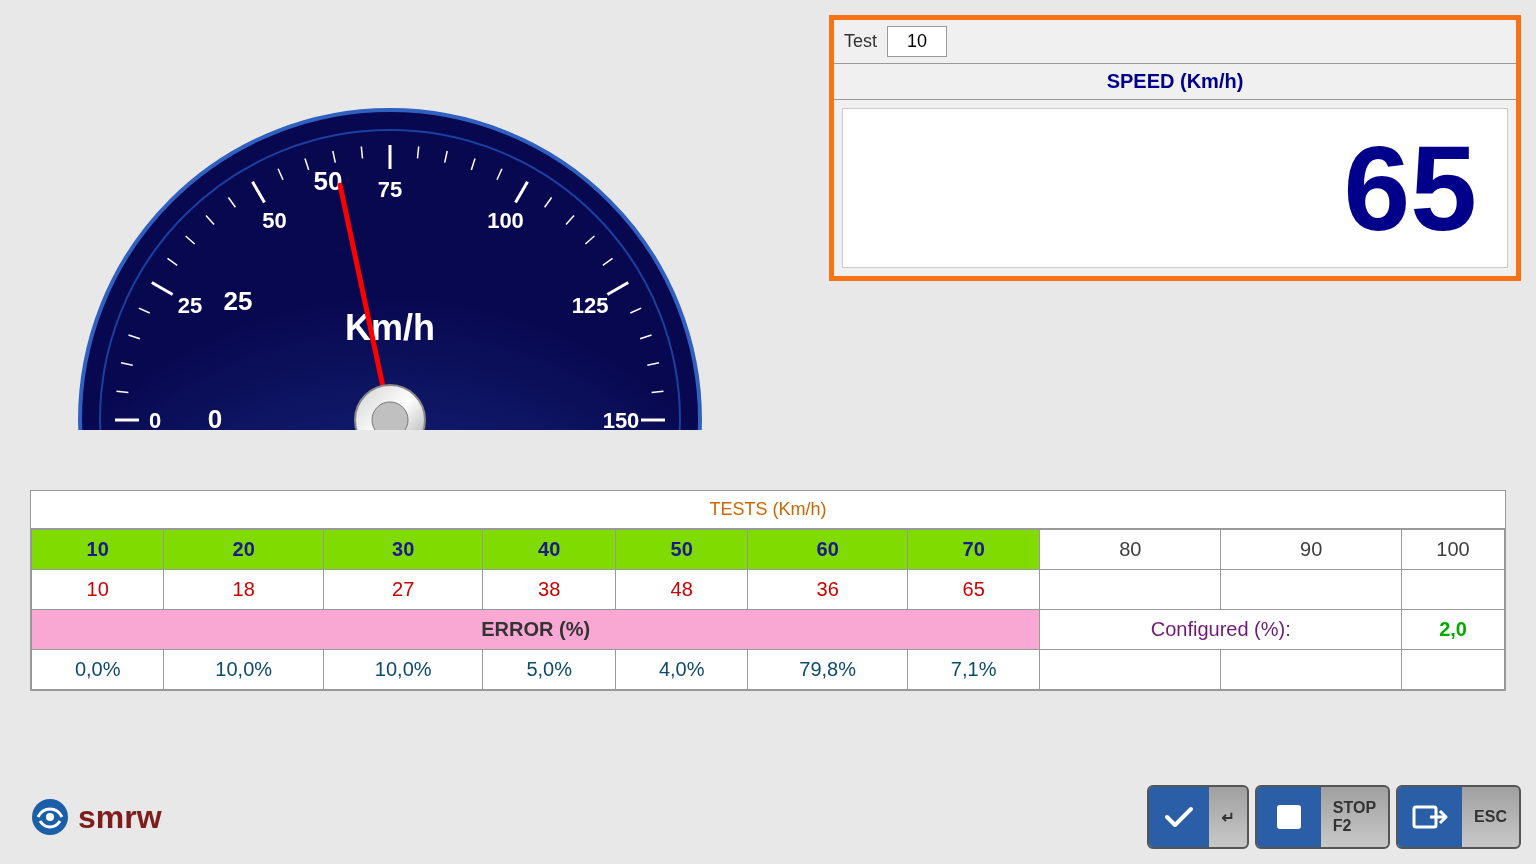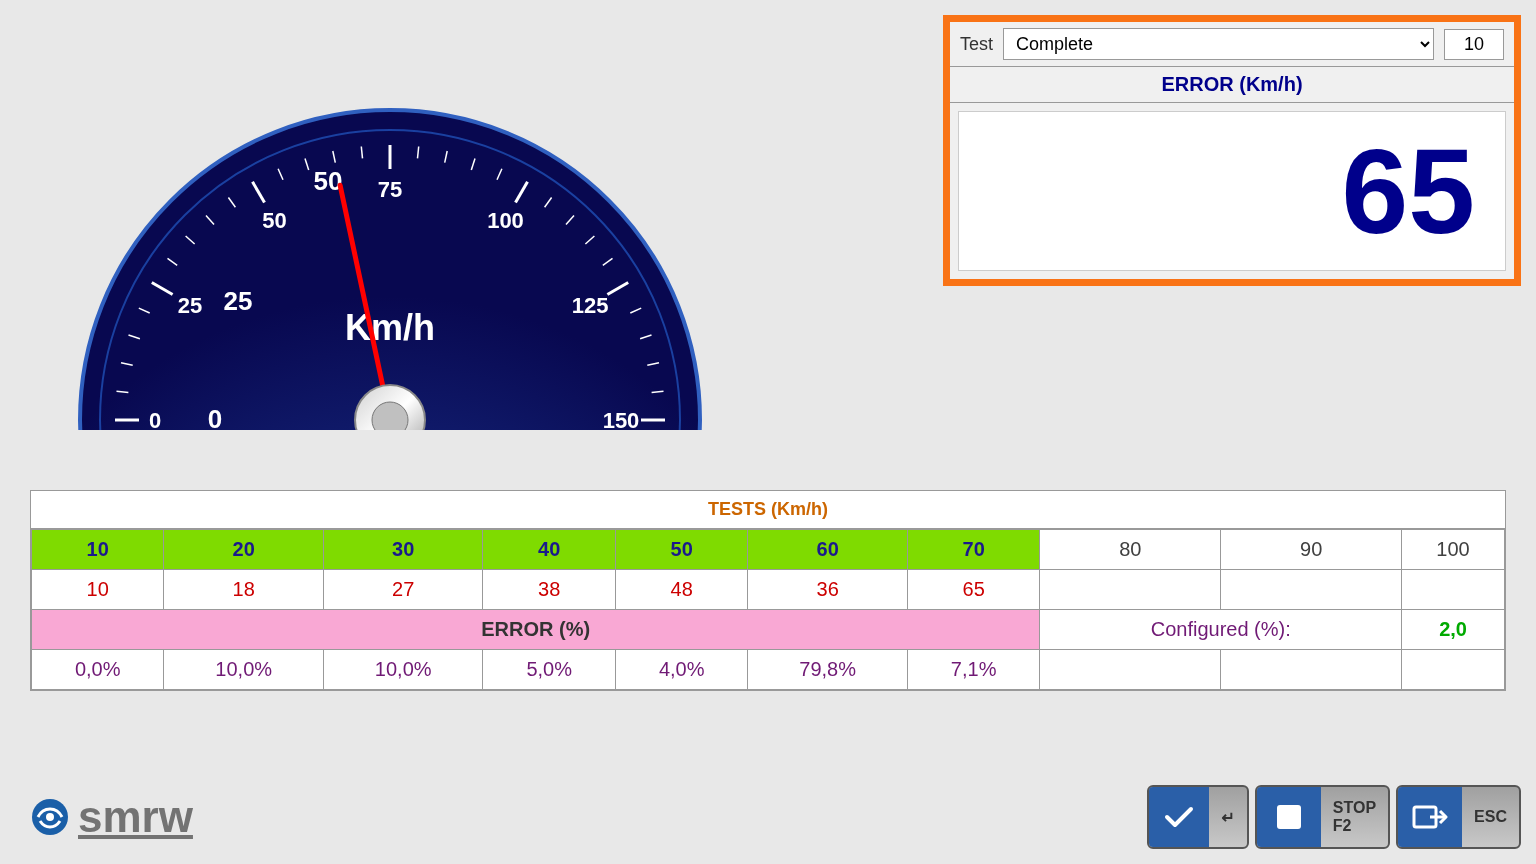--- a/index.html
+++ b/index.html
@@ -10,22 +10,22 @@
       height: 864px;
       overflow: hidden;
       position: relative;
     }
 
     
     .top-right-panel {
       position: absolute;
       top: 15px;
       right: 15px;
-      width: 578px;
-      border: 7px solid #f97316;
+      width: 692px;
+      border: 5px solid #f97316;
       background: #f0f0f0;
     }
     .test-row {
       display: flex;
       align-items: center;
       padding: 6px 10px;
       border-bottom: 1px solid #999;
       gap: 10px;
     }
     .test-label {
@@ -90,21 +90,21 @@
       right: 30px;
     }
     .table-wrapper {
       border: 1px solid #999;
       background: white;
     }
     .table-header {
       text-align: center;
       padding: 8px;
       font-size: 18px;
-      font-weight: bold;
+      font-weight: normal;
       color: #cc6600;
       border-bottom: 1px solid #999;
       background: white;
     }
     .data-table {
       width: 100%;
       border-collapse: collapse;
     }
     .data-table td {
       border: 1px solid #999;
@@ -144,21 +144,21 @@
       color: #701a75;
       padding-right: 8px;
     }
     .configured-value {
       color: #00aa00;
       font-weight: bold;
       font-size: 15px;
     }
     .error-value {
       font-size: 17px;
-      color: #701a75;
+      color: #0c4a6e;
     }
 
     
     .bottom-bar {
       position: absolute;
       bottom: 15px;
       left: 30px;
       right: 15px;
       display: flex;
       align-items: center;
@@ -167,24 +167,23 @@
     .smrw-logo {
       display: flex;
       align-items: center;
       gap: 8px;
     }
     .smrw-icon {
       width: 40px;
       height: 40px;
     }
     .smrw-text {
-      font-size: 44px;
-      font-weight: bold;
-      color: #737373;
-      text-decoration: underline;
+      font-size: 32px;
+      font-weight: bold;
+      color: #7f1d1d;
     }
 
     
     .button-group {
       display: flex;
       gap: 6px;
       align-items: center;
     }
     .btn {
       display: flex;
@@ -216,26 +215,23 @@
       width: 660px;
       height: 470px;
     }
   </style>
 </head>
 <body>
 
 <div class="top-right-panel">
   <div class="test-row">
     <span class="test-label">Test</span>
-    <select class="test-select">
-      <option>Complete</option>
-    </select>
     <div class="test-number">10</div>
   </div>
-  <div class="speed-label-row">ERROR (Km/h)</div>
+  <div class="speed-label-row">SPEED (Km/h)</div>
   <div class="speed-value-box">
     <span class="speed-value">65</span>
   </div>
 </div>
 
 <div class="speedometer-container">
   <svg class="speedo-svg" viewBox="0 0 660 470">
 
     <defs>
       <radialGradient id="bgGrad" cx="50%" cy="100%" r="70%">

